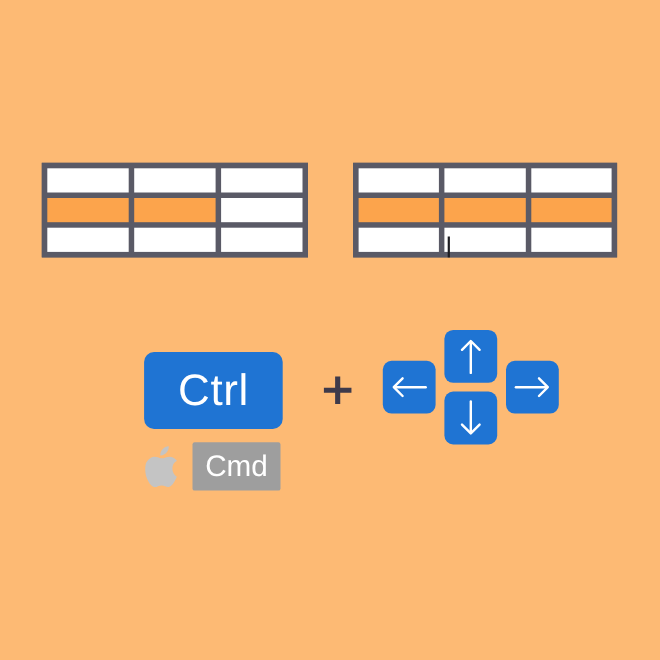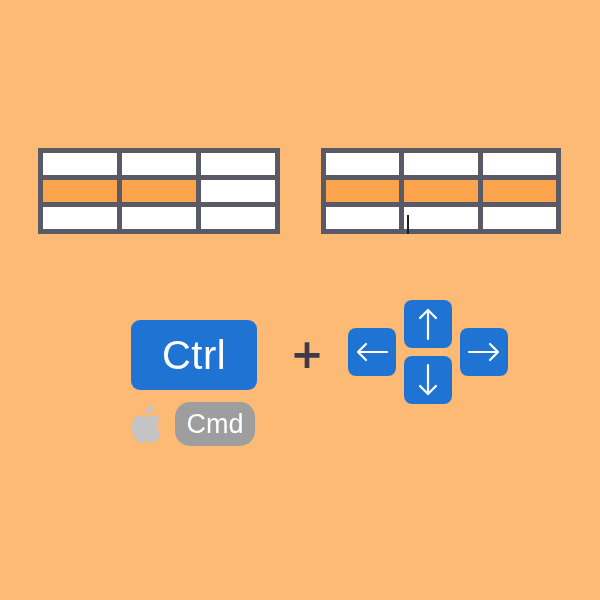--- a/index.html
+++ b/index.html
@@ -135,21 +135,21 @@
   }
   #apple-logo {
     width: 34px;
     height: 40px;
     display: flex;
     align-items: center;
     justify-content: center;
   }
   #key-cmd {
     background: #9e9e9e;
-    border-radius: 15px;
+    border-radius: 2px;
     color: #ffffff;
     width: 80px;
     height: 44px;
     display: flex;
     align-items: center;
     justify-content: center;
     font-size: 27px;
     line-height: 1;
   }
 </style>

